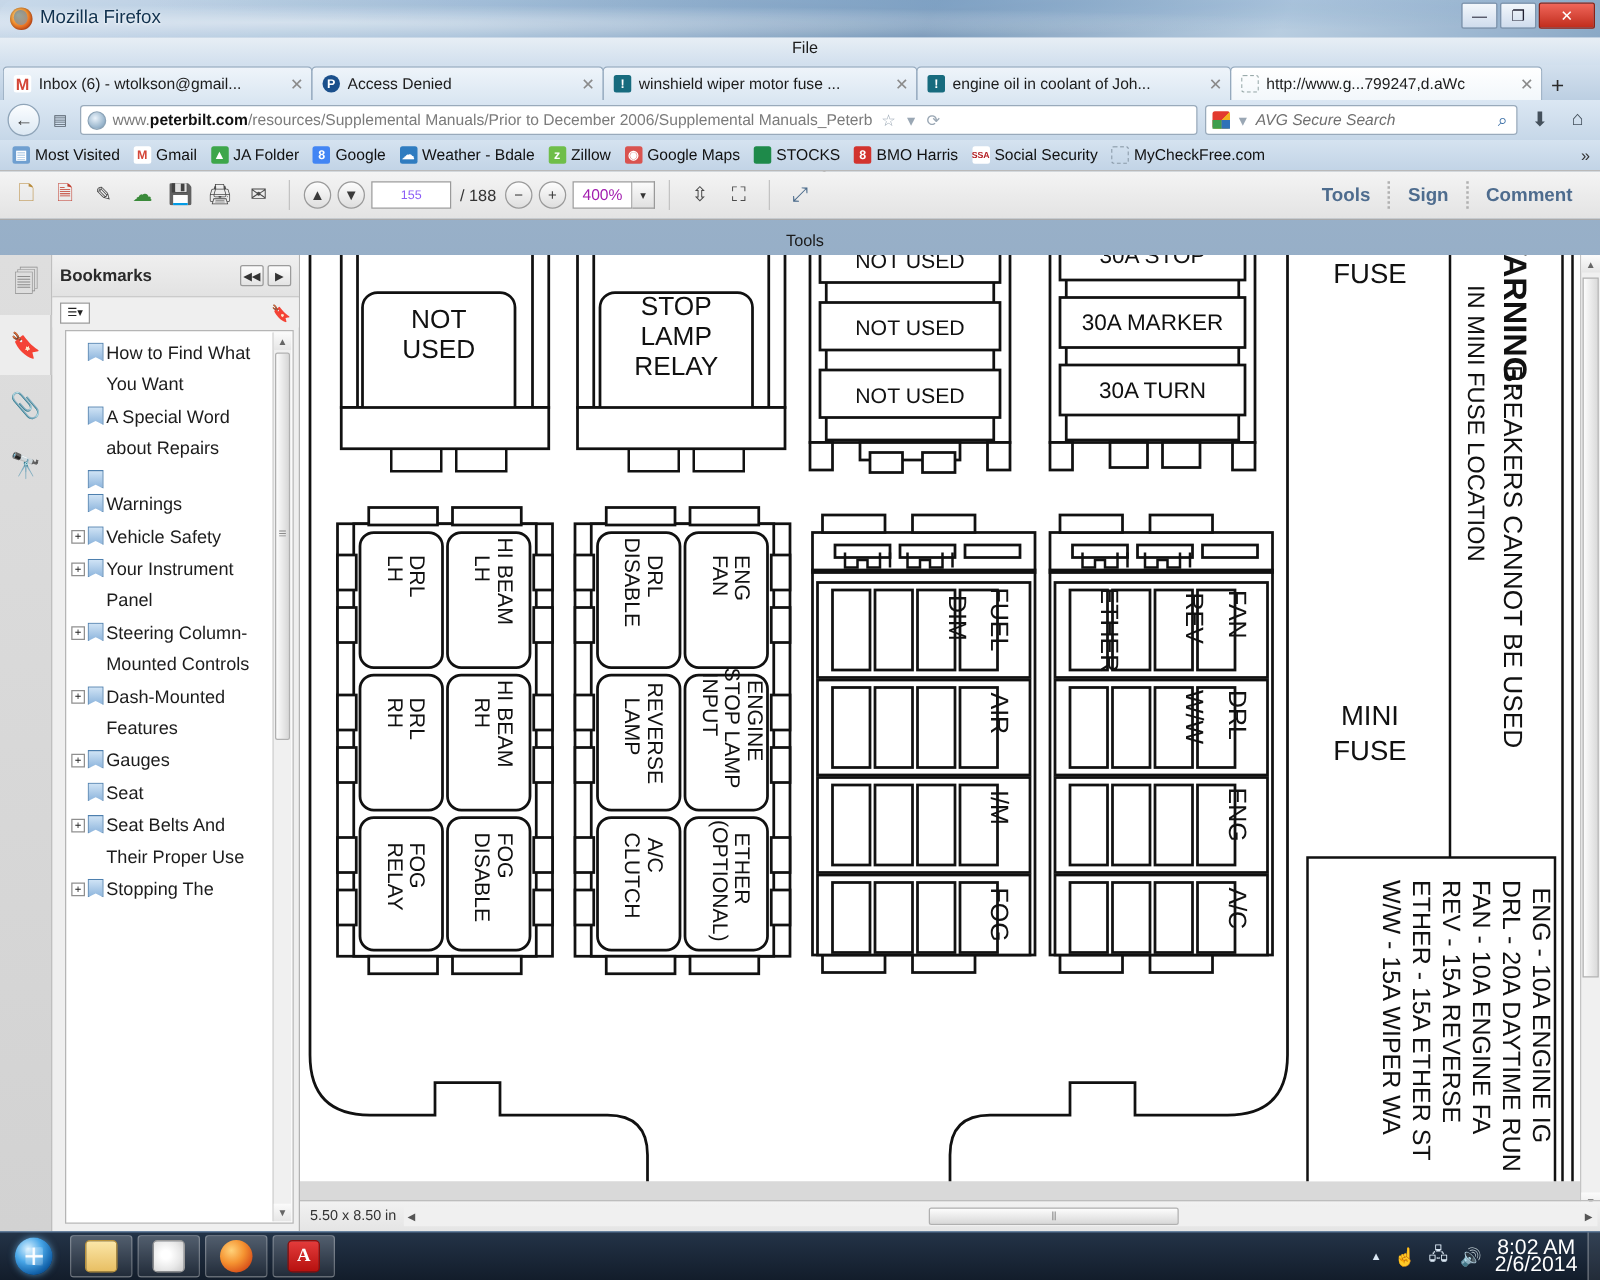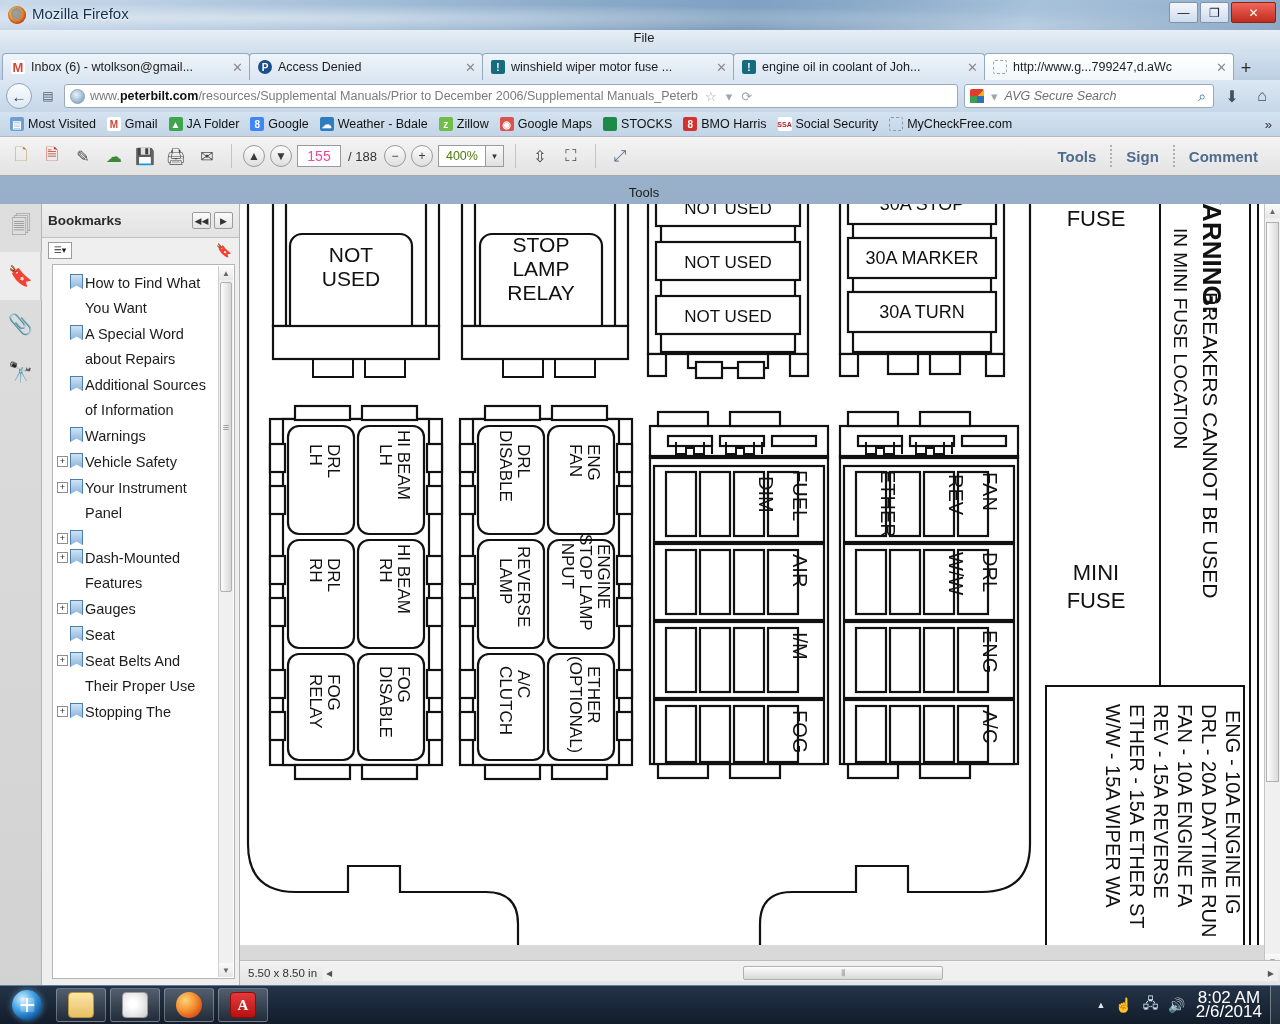--- a/index.html
+++ b/index.html
@@ -140,26 +140,26 @@
     position: relative; height: 40px; background: linear-gradient(180deg,#f4f4f4,#e3e3e3);
     border-top:1px solid #b9b9b9; border-bottom:1px solid #a9a9a9;
     display:flex; align-items:center; padding: 0 8px; gap:5px;
   }
   .tbtn { width:26px; height:26px; display:flex; align-items:center; justify-content:center;
           font-size:16px; color:#4a4a4a; border-radius:3px; }
   .tsep { width:1px; height:24px; background:#c3c3c3; margin: 0 6px; }
   .roundbtn { width:22px;height:22px;border-radius:50%;border:1px solid #9a9a9a;
     background:linear-gradient(180deg,#fdfdfd,#dedede); display:flex;align-items:center;
     justify-content:center;font-size:12px;color:#3a3a3a; }
-  #pageinput { width:44px;height:22px;border:1px solid #9a9a9a;background:#fff;
-    display:flex;align-items:center;justify-content:center;font-size:14px;color:#ec4899; }
+  #pageinput { width:64px;height:22px;border:1px solid #9a9a9a;background:#fff;
+    display:flex;align-items:center;justify-content:center;font-size:10px;color:#8b5cf6; }
   #pagetotal { font-size:13px;color:#333; padding:0 2px; }
   #zoombox { display:flex; }
   #zoomval { width:48px;height:22px;border:1px solid #9a9a9a;background:#fff;
-    display:flex;align-items:center;justify-content:center;font-size:12.5px;color:#4d7c0f; }
+    display:flex;align-items:center;justify-content:center;font-size:12.5px;color:#a21caf; }
   #zoomdrop { width:18px;height:22px;border:1px solid #9a9a9a;border-left:none;
     background:linear-gradient(180deg,#fbfbfb,#e0e0e0);
     display:flex;align-items:center;justify-content:center;font-size:9px;color:#333; }
   #pdf-right { margin-left:auto; display:flex; align-items:center; gap:0; }
   .pdfmenu { font-size:15px; font-weight:bold; color:#4e6c8e; padding: 0 14px; }
   .dotsep { width:0; border-left:2px dotted #b0b0b0; height:22px; }
 
   
   #content {
     position:absolute; left:0; top:204px; width:1280px; height:781px;
@@ -449,40 +449,40 @@
             <span class="bmlabel">How to Find What You Want</span>
           </div>
           <div class="bmrow">
             <span class="bmexp blank"></span>
             <span class="bmflag"></span>
             <span class="bmlabel">A Special Word about Repairs</span>
           </div>
           <div class="bmrow">
             <span class="bmexp blank"></span>
             <span class="bmflag"></span>
-            <span class="bmlabel">Additional Sources of Information</span>
           </div>
           <div class="bmrow">
             <span class="bmexp blank"></span>
             <span class="bmflag"></span>
             <span class="bmlabel">Warnings</span>
           </div>
           <div class="bmrow">
             <span class="bmexp">+</span>
             <span class="bmflag"></span>
             <span class="bmlabel">Vehicle Safety</span>
           </div>
           <div class="bmrow">
             <span class="bmexp">+</span>
             <span class="bmflag"></span>
             <span class="bmlabel">Your Instrument Panel</span>
           </div>
           <div class="bmrow">
             <span class="bmexp">+</span>
             <span class="bmflag"></span>
+            <span class="bmlabel">Steering Column-Mounted Controls</span>
           </div>
           <div class="bmrow">
             <span class="bmexp">+</span>
             <span class="bmflag"></span>
             <span class="bmlabel">Dash-Mounted Features</span>
           </div>
           <div class="bmrow">
             <span class="bmexp">+</span>
             <span class="bmflag"></span>
             <span class="bmlabel">Gauges</span>

